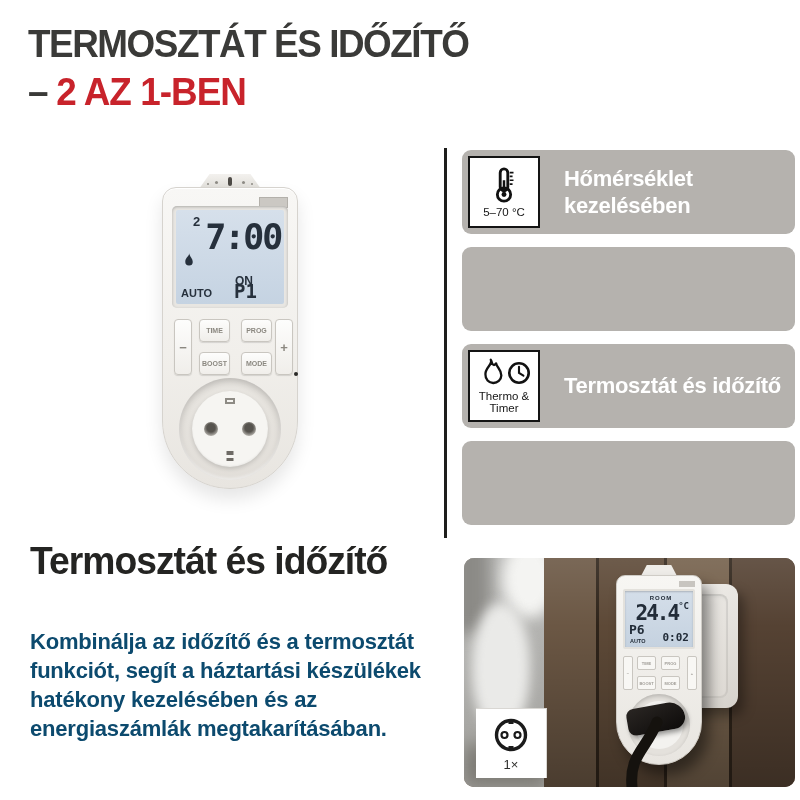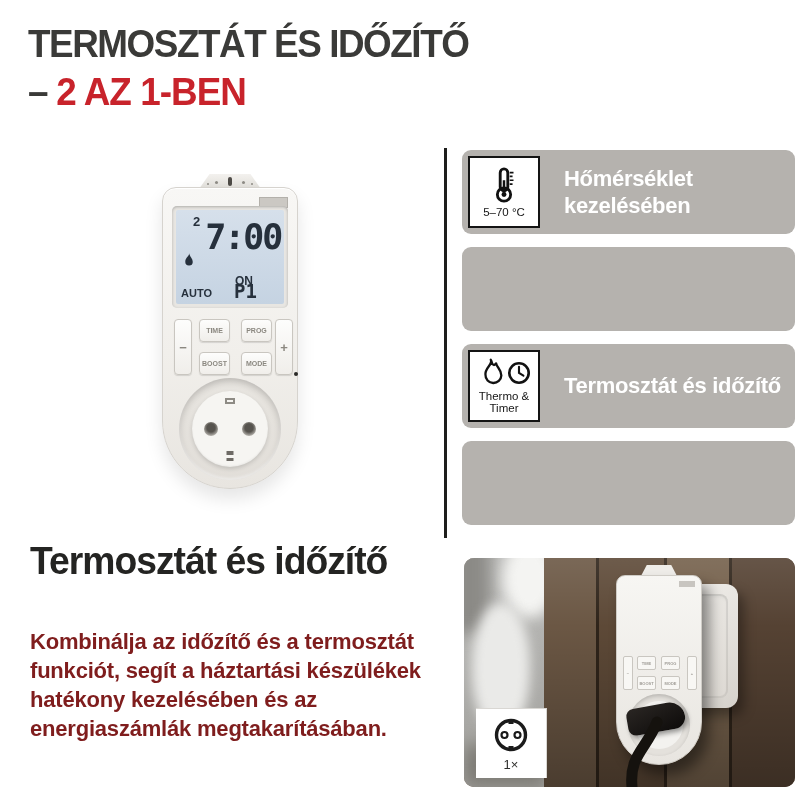--- a/index.html
+++ b/index.html
@@ -73,21 +73,21 @@
   .icon-box { width:72px; height:72px; background:#fff; border:2.5px solid #141414; margin-left:6px; flex:0 0 auto;
     display:flex; flex-direction:column; align-items:center; justify-content:center; box-sizing:border-box; }
   .icon-caption { font-size:11.5px; color:#161616; text-align:center; line-height:1.05; margin-top:2px; max-width:54px; }
   .feature-label { margin-left:24px; color:#ffffff; font-size:22px; font-weight:bold; line-height:1.24;
     letter-spacing:-0.3px; max-width:222px; }
 
   
   .section-heading { position:absolute; left:30px; top:541px; font-size:38px; font-weight:bold; letter-spacing:-1px;
     color:#242422; line-height:1.1; transform:scaleX(.98); transform-origin:left; }
   .section-body { position:absolute; left:30px; top:627px; width:452px; font-size:22px; font-weight:bold;
-    color:#7f1d1d; line-height:1.32; letter-spacing:-0.2px; }
+    color:#0c4a6e; line-height:1.32; letter-spacing:-0.2px; }
 
   
   .photo { position:absolute; left:464px; top:558px; width:331px; height:229px; border-radius:10px; overflow:hidden; background:#5d4936; }
   .photo-left { position:absolute; left:0; top:0; width:82px; height:100%; overflow:hidden;
     background:linear-gradient(180deg,#bcbcba,#a1a09c); }
   .photo-left i { position:absolute; display:block; }
   .blob1 { left:8px; top:45px; width:58px; height:130px; background:#eaeae8; border-radius:48%; filter:blur(6px); }
   .blob2 { left:38px; top:-18px; width:55px; height:78px; background:#f4f4f2; border-radius:50%; filter:blur(7px); }
   .blob3 { left:-12px; top:-20px; width:38px; height:95px; background:#8b8a86; filter:blur(8px); }
   .blob4 { left:0; bottom:0; width:100%; height:42px; background:#7c7a74; filter:blur(9px); }
@@ -242,20 +242,27 @@
     <div class="wood"></div>
 
     <div class="wall-socket">
       <div class="wall-socket-inner"></div>
     </div>
 
     <div class="mini">
       <div class="mini-vent"></div>
       <div class="mini-body">
         <div class="mini-sticker"></div>
+        <div class="mini-lcd">
+          <span class="m-room">ROOM</span>
+          <span class="m-temp"><span>24.4</span><span class="m-unit">°C</span></span>
+          <span class="m-prog">P6</span>
+          <span class="m-auto">AUTO</span>
+          <span class="m-time">0:02</span>
+        </div>
         <div class="mbtn mb-minus">−</div>
         <div class="mbtn mb-time">TIME</div>
         <div class="mbtn mb-prog">PROG</div>
         <div class="mbtn mb-boost">BOOST</div>
         <div class="mbtn mb-mode">MODE</div>
         <div class="mbtn mb-plus">+</div>
         <div class="mini-socket-outer">
           <div class="mini-socket-inner"></div>
         </div>
       </div>

